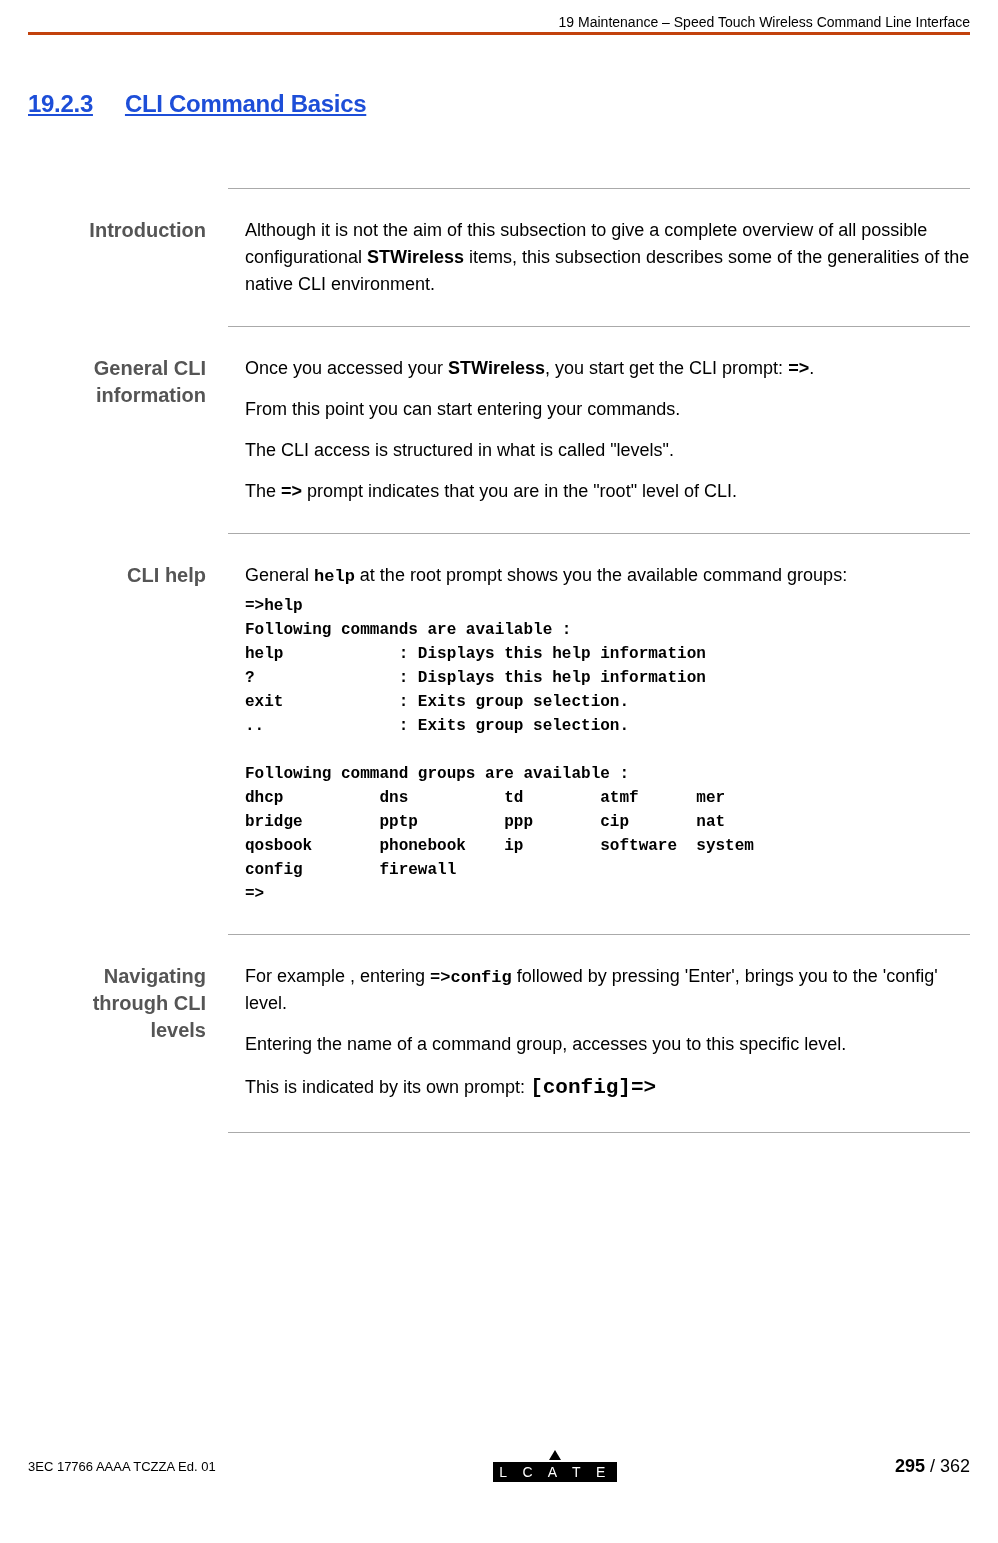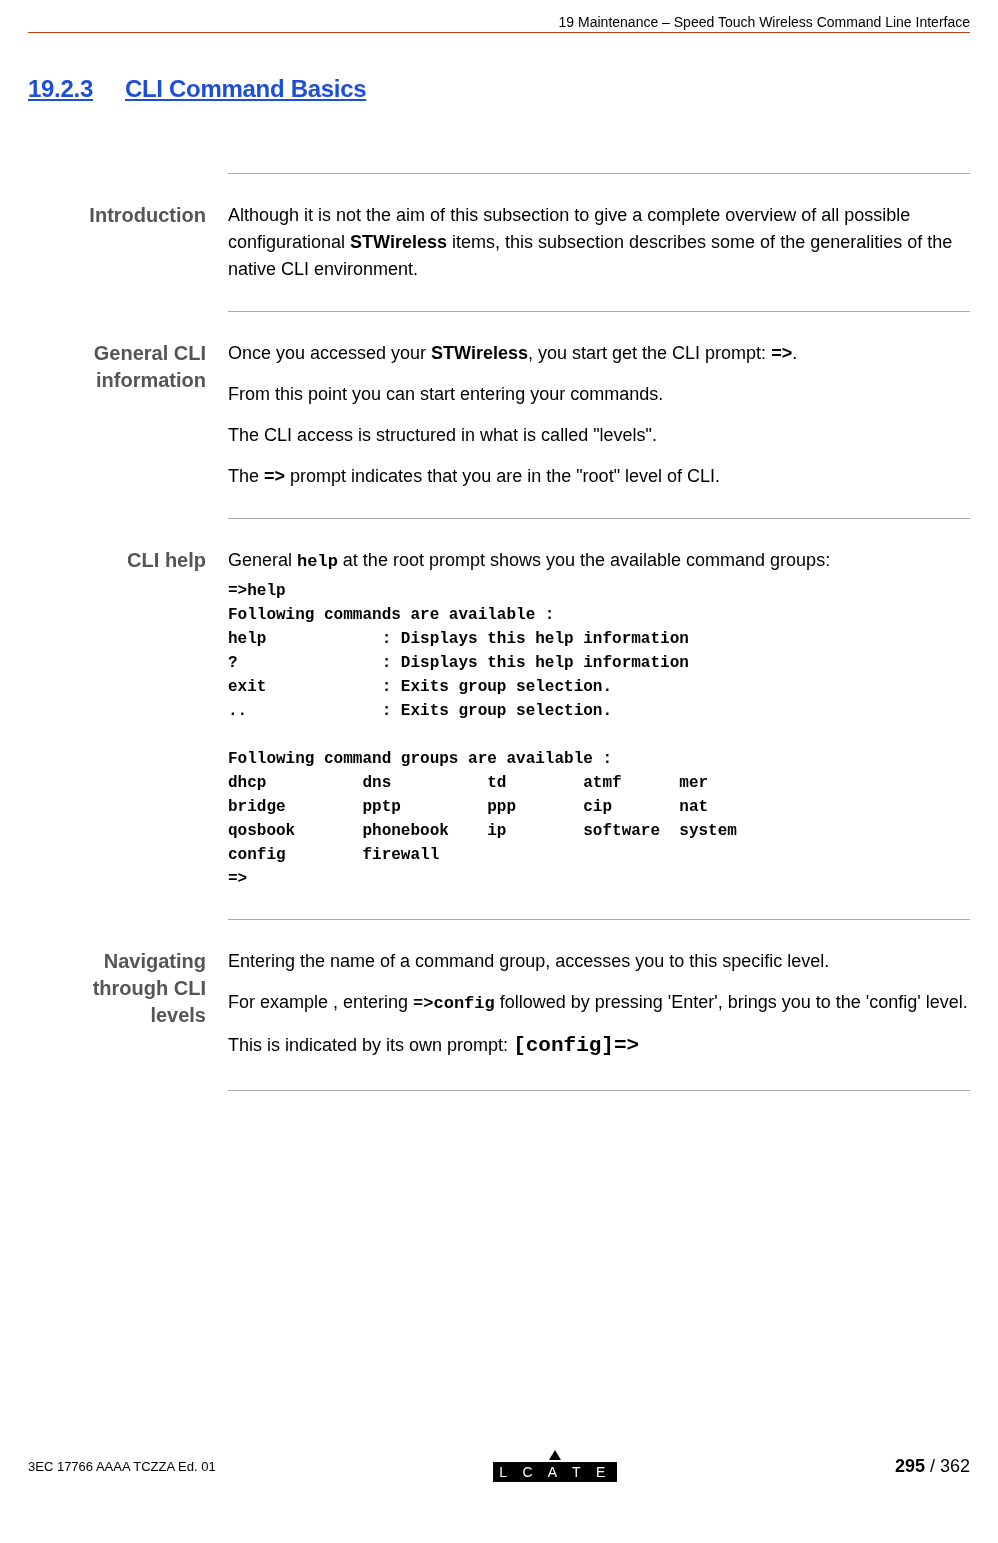--- a/index.html
+++ b/index.html
@@ -10,25 +10,25 @@
     background: #fff;
     width: 998px;
   }
   .page {
     padding: 14px 28px 20px 28px;
     box-sizing: border-box;
     min-height: 1500px;
     position: relative;
   }
   .top-bar {
-    border-bottom: 1px solid #c2410c;
+    border-bottom: 3px solid #c2410c;
     text-align: right;
     font-size: 14px;
     padding-bottom: 2px;
-    margin-bottom: 42px;
+    margin-bottom: 55px;
     font-weight: 300;
   }
   .section-title {
     color: #1d4ed8;
     font-size: 24px;
     font-weight: 700;
     margin-bottom: 70px;
     letter-spacing: -0.3px;
     text-decoration: underline;
   }
@@ -36,20 +36,21 @@
     margin-right: 32px;
   }
   .hr {
     border: none;
     border-top: 1px solid #aaa;
     margin: 0;
   }
   .block {
     display: flex;
     padding: 28px 0 28px 0;
+    gap: 17px;
   }
   .side {
     width: 200px;
     flex-shrink: 0;
     text-align: right;
     padding-right: 22px;
     box-sizing: border-box;
   }
   .side .label {
     color: #555;
@@ -181,22 +182,22 @@
   </div>
 
   <hr class="hr rule-indent">
 
   <div class="block">
     <div class="side">
       <div class="label">Navigating through CLI</div>
       <div class="label">levels</div>
     </div>
     <div class="content">
+      <p><span>For example , entering </span><span class="mono">=&gt;config</span><span> followed by pressing 'Enter', brings you to the 'config' level.</span></p>
       <p>Entering the name of a command group, accesses you to this specific level.</p>
-      <p><span>For example , entering </span><span class="mono">=&gt;config</span><span> followed by pressing 'Enter', brings you to the 'config' level.</span></p>
       <p><span>This is indicated by its own prompt: </span><span class="mono-big">[config]=&gt;</span></p>
     </div>
   </div>
 
   <hr class="hr rule-indent">
 
   <div class="footer">
     <div class="left">3EC 17766 AAAA TCZZA Ed. 01</div>
     <div class="logo">
       <svg width="160" height="32" viewBox="0 0 160 32">

